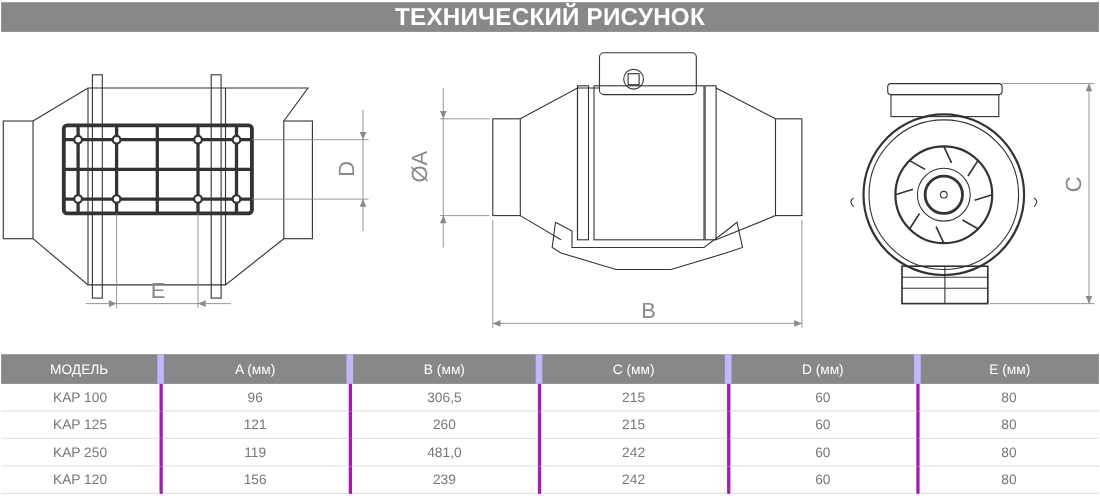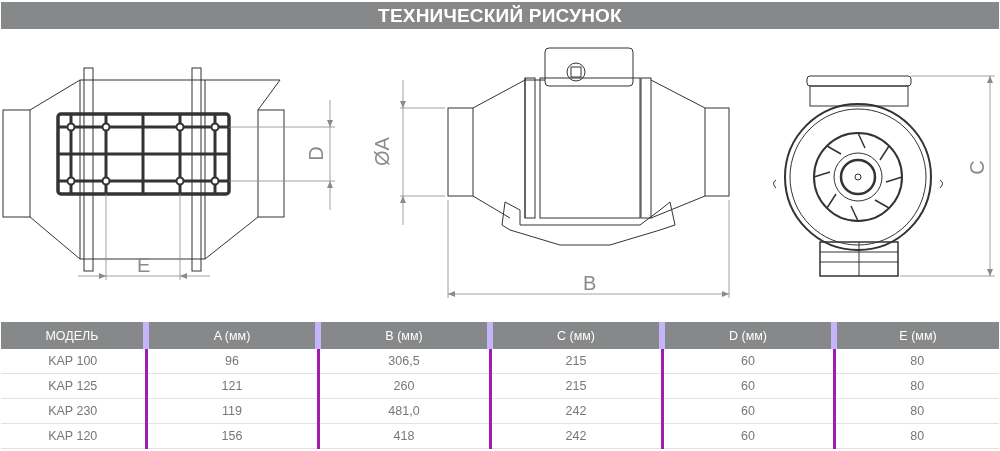--- a/index.html
+++ b/index.html
@@ -1,18 +1,18 @@
 <!DOCTYPE html>
 <html><head>
 <meta charset="utf-8">
 <style>
   html,body{margin:0;padding:0;background:#fff;}
   body{width:1000px;height:451px;position:relative;overflow:hidden;font-family:"Liberation Sans",sans-serif;}
   .title-bar{position:absolute;left:1px;top:2px;width:998px;height:27px;background:#86888a;color:#fff;
-    font-family:"Liberation Sans",sans-serif;font-weight:bold;font-size:19px;text-align:center;line-height:27px;letter-spacing:0.2px;}
+    font-family:"Liberation Sans",sans-serif;font-weight:bold;font-size:22px;text-align:center;line-height:27px;letter-spacing:0.2px;}
   .drawing{position:absolute;left:0;top:30px;width:1000px;height:290px;}
   .drawing svg{position:absolute;left:0;top:0;}
   .dim-label{position:absolute;font-family:"Liberation Sans",sans-serif;color:#8a8a8a;font-size:20px;font-weight:300;}
   table.spec{position:absolute;left:1px;top:322px;width:998px;border-collapse:collapse;font-family:"Liberation Sans",sans-serif;font-size:12.5px;}
   table.spec th{background:#86888a;color:#fff;font-weight:normal;height:27px;padding:0;border-left:6px solid #c4b5fd;text-align:center;}
   table.spec th:first-child{border-left:none;}
   table.spec td{color:#777;height:24px;padding:0;text-align:center;border-left:3px solid #a21caf;border-bottom:1px solid #e2e2e2;}
   table.spec td:first-child{border-left:none;margin-left:20px;}
 </style>
 </head>
@@ -165,29 +165,29 @@
     </tr>
     <tr>
       <td>KAP 125</td>
       <td>121</td>
       <td>260</td>
       <td>215</td>
       <td>60</td>
       <td>80</td>
     </tr>
     <tr>
-      <td>KAP 230</td>
+      <td>KAP 250</td>
       <td>119</td>
       <td>481,0</td>
       <td>242</td>
       <td>60</td>
       <td>80</td>
     </tr>
     <tr>
       <td>KAP 120</td>
       <td>156</td>
-      <td>418</td>
+      <td>239</td>
       <td>242</td>
       <td>60</td>
       <td>80</td>
     </tr>
   </tbody>
 </table>
 
 </body></html>

